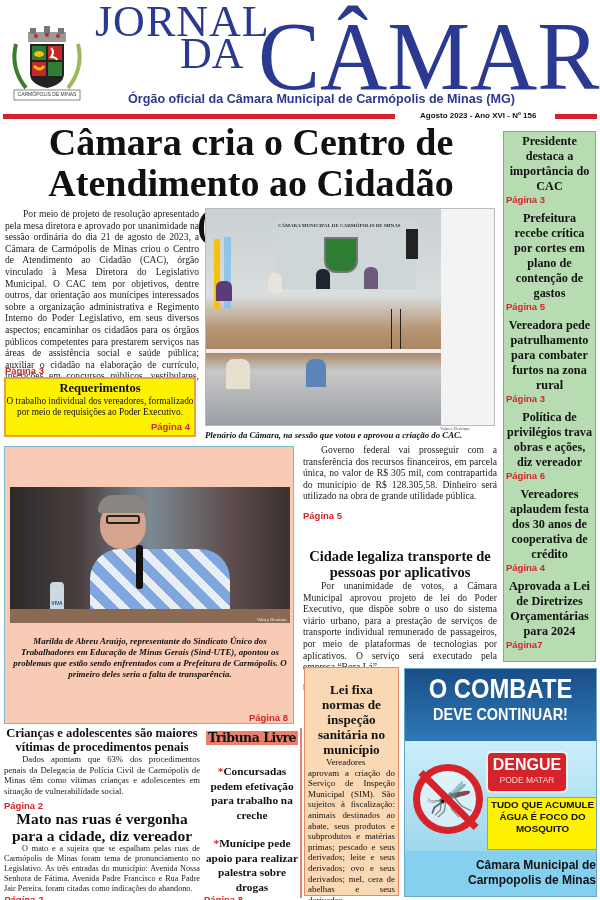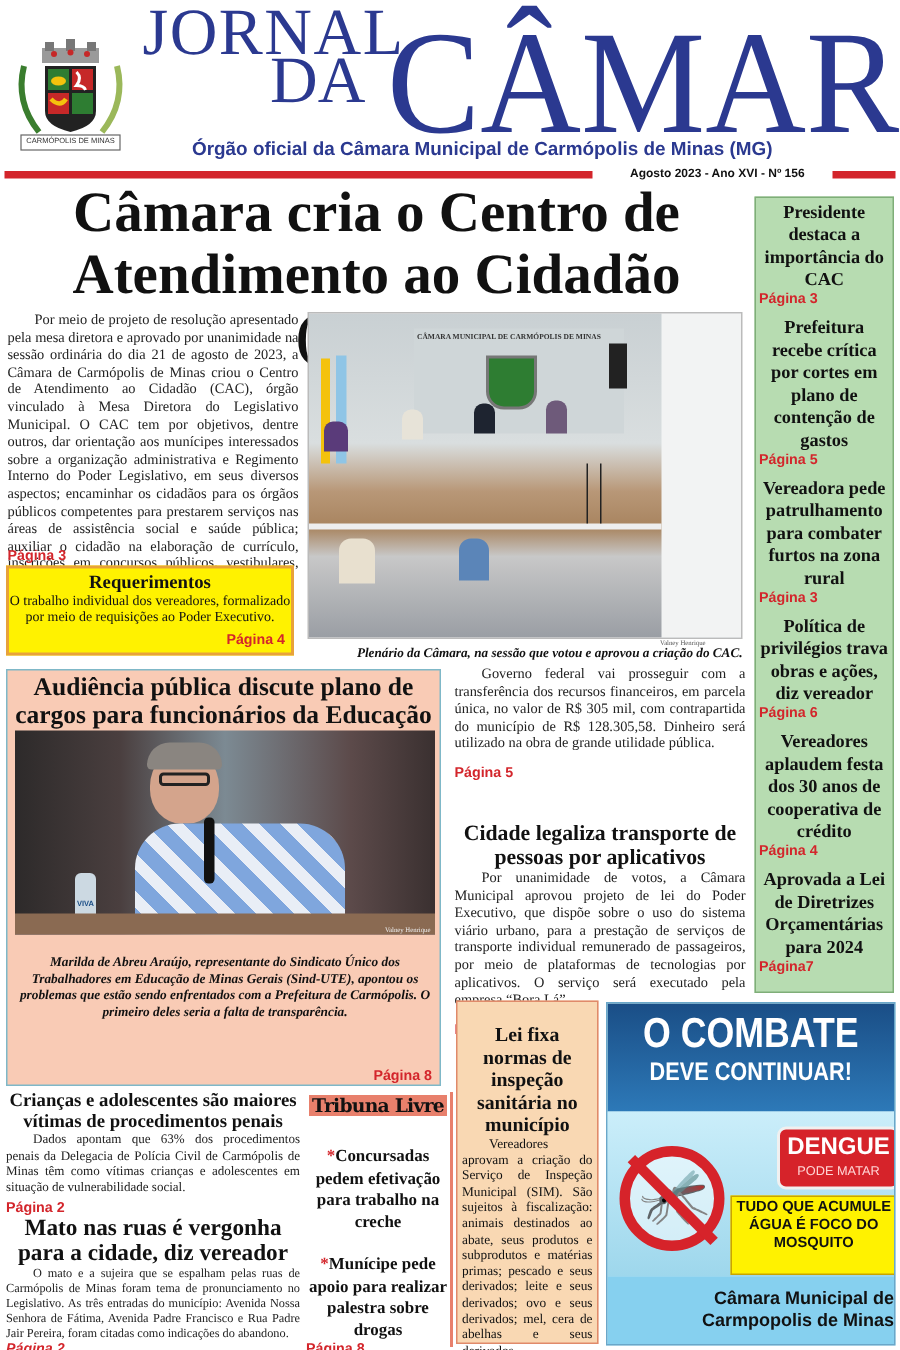--- a/index.html
+++ b/index.html
@@ -21,21 +21,21 @@
   
   #headline{left:0;top:122px;width:502px;text-align:center;font-size:38px;font-weight:bold;line-height:41px;font-family:"Liberation Serif",serif}
   #lead{left:5px;top:208px;width:194px}
   #lead-page{left:5px;top:365px;width:192px}
   #req{left:4px;top:377px;width:192px;height:60px;background:#fff200;border:2px solid #e8a23a;text-align:center;padding-top:2px}
   #req .h{font-size:12.5px;font-weight:bold}
   #req .t{font-size:9.3px;font-weight:normal;line-height:11px}
   #req .pg{position:absolute;right:4px;bottom:3px}
   #photo1{left:205px;top:208px;width:290px;height:218px;border:1px solid #bbb;background:linear-gradient(180deg,#c9d0d3 0%,#d9dedf 40%,#b89777 55%,#a8845f 66%,#c8c8c8 75%,#9a9ea4 100%);overflow:hidden}
   #photo1-credit{left:440px;top:426px;font-size:4.5px;color:#555}
-  #photo1-caption{left:205px;top:430px;width:290px;text-align:right;font-size:8.8px;font-style:italic;font-weight:bold}
+  #photo1-caption{left:205px;top:430px;width:290px;text-align:left;font-size:8.8px;font-style:italic;font-weight:bold}
   
   #sidebar{left:503px;top:131px;width:93px;height:531px;background:#b7dcb1;border:1px solid #7fae78;padding:2px 2px}
   .sb-item{text-align:center;font-weight:bold;font-size:12.2px;line-height:15px;margin-bottom:6px}
   .sb-item .pg{font-size:9.5px;line-height:11px}
   
   #aud{left:4px;top:446px;width:290px;height:278px;background:#f9cbb5;border:1px solid #7fb8c8}
   #aud-title{left:0;top:1px;width:100%;text-align:center;font-size:17px;font-weight:bold;line-height:19px}
   #photo2{left:5px;top:40px;width:280px;height:136px;background:linear-gradient(90deg,#2d2a2a 0%,#4a3f3f 25%,#7c8a93 50%,#5c4a4a 80%,#3a3030 100%);overflow:hidden}
   #aud-caption{left:6px;top:189px;width:278px;text-align:center;font-size:8.9px;line-height:11px;font-style:italic;font-weight:bold}
   #aud-page{right:5px;top:265px}
@@ -57,21 +57,21 @@
   
   #lei{left:304px;top:667px;width:95px;height:229px;background:#f9d8b3;border:1px solid #e08a6a;padding:14px 3px}
   #lei .h{text-align:center;font-weight:bold;font-size:13.2px;line-height:15px}
   #lei .t{font-size:8.9px;line-height:10.6px;text-align:justify}
   
   #dengue{left:404px;top:668px;width:193px;height:229px;border:1px solid #6aa7c9;overflow:hidden;background:#bfe6f3}
   #dg-top{left:0;top:0;width:100%;height:72px;background:linear-gradient(180deg,#1a4e86,#2d79b8);text-align:center;color:#fff;font-family:"Liberation Sans",sans-serif;font-weight:bold}
   #dg-top .l1{font-size:28px;line-height:32px;margin-top:4px;letter-spacing:0px;transform:scaleX(0.85)}
   #dg-top .l2{font-size:17px;line-height:20px;transform:scaleX(0.85)}
   #dg-mid{left:0;top:72px;width:100%;height:110px;background:linear-gradient(180deg,#cbeefa,#9ed7ec)}
-  #dg-badge{left:113px;top:82px;width:82px;height:42px;background:#d6232a;border-radius:6px;border:2px solid #f0f0f0;text-align:center;color:#fff;font-family:"Liberation Sans",sans-serif}
+  #dg-badge{left:81px;top:82px;width:82px;height:42px;background:#d6232a;border-radius:6px;border:2px solid #f0f0f0;text-align:center;color:#fff;font-family:"Liberation Sans",sans-serif}
   #dg-badge .a{font-size:16px;font-weight:bold;line-height:20px;margin-top:2px}
   #dg-badge .b{font-size:8.5px;line-height:10px;color:#ffd5d5}
   #dg-circle{left:8px;top:95px;width:70px;height:70px;border:7px solid #d6232a;border-radius:50%;background:rgba(255,255,255,0.5)}
   #dg-slash{left:40px;top:92px;width:7px;height:78px;background:#d6232a;transform:rotate(-45deg)}
   #dg-mosq{left:20px;top:105px;width:50px;height:48px;font-size:38px;line-height:48px;text-align:center;color:#111}
   #dg-yellow{left:82px;top:128px;width:111px;height:53px;background:#fff200;border:1px solid #c9a400;text-align:center;font-family:"Liberation Sans",sans-serif;font-weight:bold;font-size:9.8px;line-height:12px;padding-top:1px}
   #dg-bottom{left:0;top:182px;width:100%;height:47px;background:#86d0ef;text-align:right;font-family:"Liberation Sans",sans-serif;font-weight:bold;font-size:12px;line-height:15px;padding-top:7px;color:#111}
 </style>
 </head>
 <body>
@@ -158,21 +158,20 @@
       <div>Vereadores aplaudem festa dos 30 anos de cooperativa de crédito</div>
       <div class="pg">Página 4</div>
     </div>
   <div class="sb-item">
       <div>Aprovada a Lei de Diretrizes Orçamentárias para 2024</div>
       <div class="pg">Página7</div>
     </div>
 </div>
 
 <div id="aud" class="abs">
-  <div id="aud-title" class="abs">Audiência pública discute plano de cargos para funcionários da Educação</div>
   <div id="photo2" class="abs">
     <div class="abs" style="left:90px;top:12px;width:46px;height:50px;background:#d4a48c;border-radius:50% 50% 45% 45%"></div>
     <div class="abs" style="left:88px;top:8px;width:50px;height:18px;background:#8a8580;border-radius:20px 20px 4px 4px"></div>
     <div class="abs" style="left:96px;top:28px;width:34px;height:9px;border:2px solid #222;border-radius:3px"></div>
     <div class="abs" style="left:80px;top:62px;width:140px;height:70px;background:repeating-linear-gradient(45deg,#7fa6dd 0 10px,#e9eef6 10px 18px);border-radius:30px 30px 0 0"></div>
     <div class="abs" style="left:126px;top:58px;width:7px;height:44px;background:#111;border-radius:3px"></div>
     <div class="abs" style="left:40px;top:95px;width:14px;height:40px;background:rgba(220,235,245,0.9);border-radius:4px 4px 0 0">
       <div style="font-size:5px;font-weight:bold;color:#1a4e86;text-align:center;margin-top:18px;font-family:'Liberation Sans',sans-serif">VIVA</div>
     </div>
     <div class="abs" style="left:0;top:122px;width:280px;height:14px;background:#8a6a52"></div>

